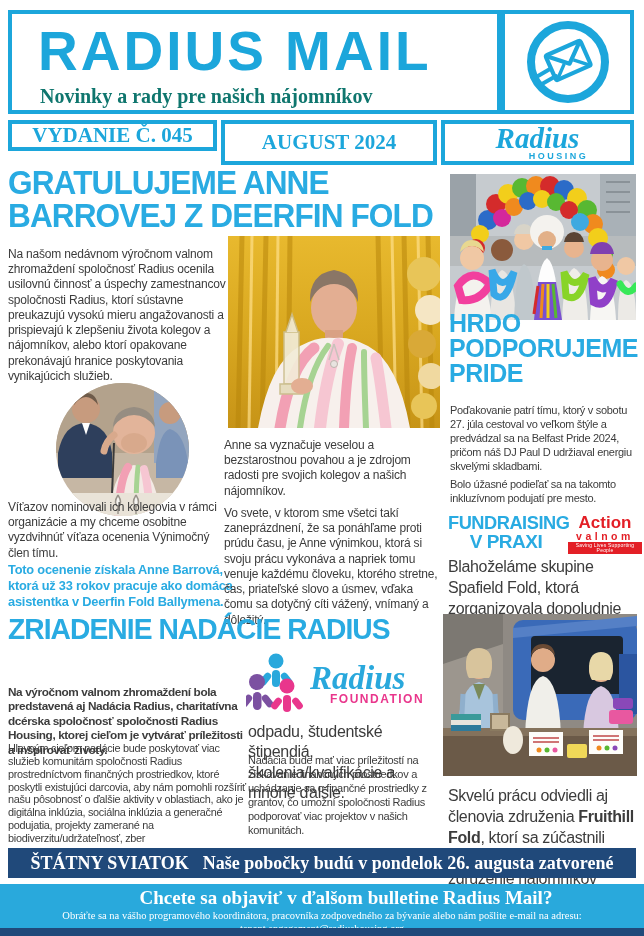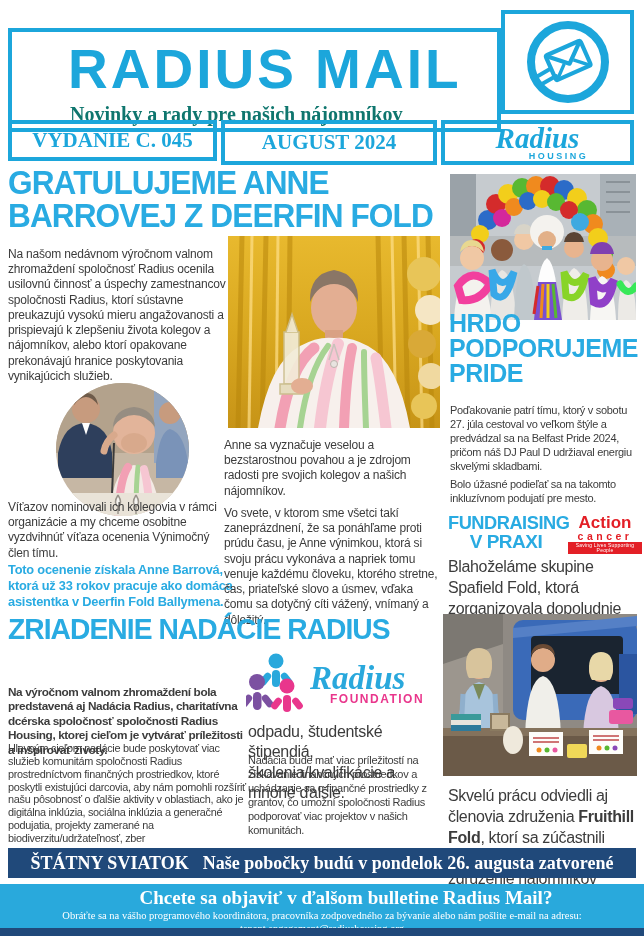--- a/index.html
+++ b/index.html
@@ -52,37 +52,37 @@
   
   #fo-name{font-family:"Liberation Serif",serif;font-style:italic;font-weight:700;
      color:#29A8DC;font-size:33px;line-height:1;}
   #fo-sub{color:#E9368C;font-size:12px;font-weight:700;letter-spacing:1.5px;margin:-3px 16px 0 20px;}
 </style>
 </head>
 <body>
 
 <div id="page">
 
-  <div class="abs cyan-border" style="left:8px;top:28px;width:493px;height:104px;padding-left:30px;">
+  <div class="abs cyan-border" style="left:8px;top:10px;width:493px;height:104px;">
     <div id="masthead-title">RADIUS MAIL</div>
     <div id="masthead-sub">Novinky a rady pre našich nájomníkov</div>
   </div>
   <div class="abs cyan-border" style="left:501px;top:10px;width:133px;height:104px;display:flex;align-items:center;justify-content:center;">
     <svg width="86" height="86" viewBox="0 0 86 86">
       <circle cx="43" cy="43" r="37" fill="#ffffff" stroke="#1CA6DB" stroke-width="8"></circle>
       <g transform="rotate(-24 43 41)">
         <rect x="24" y="28" width="38" height="27" rx="2" fill="#ffffff" stroke="#1CA6DB" stroke-width="4.2"></rect>
         <path d="M25,29 L43,45 L61,29" fill="none" stroke="#1CA6DB" stroke-width="4.2" stroke-linejoin="round"></path>
         <path d="M26,54 L38,43 M60,54 L48,43" fill="none" stroke="#1CA6DB" stroke-width="3.4"></path>
       </g>
       <path d="M13,57 L25,50 M17,65 L31,57" stroke="#1CA6DB" stroke-width="4" stroke-linecap="round"></path>
     </svg>
   </div>
 
-  <div class="abs cyan-border info-box" style="left:8px;top:120px;width:209px;height:41px;">
+  <div class="abs cyan-border info-box" style="left:8px;top:120px;width:209px;height:31px;">
     <span>VYDANIE Č. 045</span>
   </div>
   <div class="abs cyan-border info-box" style="left:221px;top:120px;width:216px;height:45px;">
     <span>AUGUST 2024</span>
   </div>
   <div class="abs cyan-border" style="left:441px;top:120px;width:193px;height:45px;text-align:center;">
     <div id="rh-name">Radius</div>
     <div id="rh-sub">HOUSING</div>
   </div>
 
@@ -276,21 +276,21 @@
   <div class="abs body-text p-side" style="left:450px;top:403px;width:190px;">Poďakovanie patrí tímu, ktorý v sobotu 27. júla cestoval vo veľkom štýle a predvádzal sa na Belfast Pride 2024, pričom náš DJ Paul D udržiaval energiu skvelými skladbami.</div>
   <div class="abs body-text p-side" style="left:450px;top:477px;width:190px;">Bolo úžasné podieľať sa na takomto inkluzívnom podujatí pre mesto.</div>
 
   <div class="abs" style="left:448px;top:514px;width:192px;display:flex;align-items:flex-start;">
     <div style="width:116px;text-align:center;">
       <div class="h2line" style="font-size:19px;line-height:18px;display:inline-block;">FUNDRAISING</div>
       <div class="h2line" style="font-size:19px;line-height:18px;display:inline-block;transform:none;">V PRAXI</div>
     </div>
     <div id="action-logo" style="margin-left:4px;text-align:center;">
       <div id="action-word1">Action</div>
-      <div id="action-word2">cancer</div>
+      <div id="action-word2">valnom</div>
       <div id="action-tagline">Saving Lives Supporting People</div>
     </div>
   </div>
 
   <div class="abs body-text p-small" style="left:448px;top:557px;width:192px;">Blahoželáme skupine Spafield Fold, ktorá zorganizovala dopoludnie pri káve s tombolou a vyzbierala 1 456 GBP pre organizáciu Action Cancer!!</div>
 
   <div class="abs photo" style="left:443px;top:614px;width:194px;height:162px;">
     <svg width="194" height="162" viewBox="0 0 194 162">
       <rect width="194" height="162" fill="#8F8A84"></rect>
       <rect x="0" y="0" width="60" height="50" fill="#7C7872"></rect>

